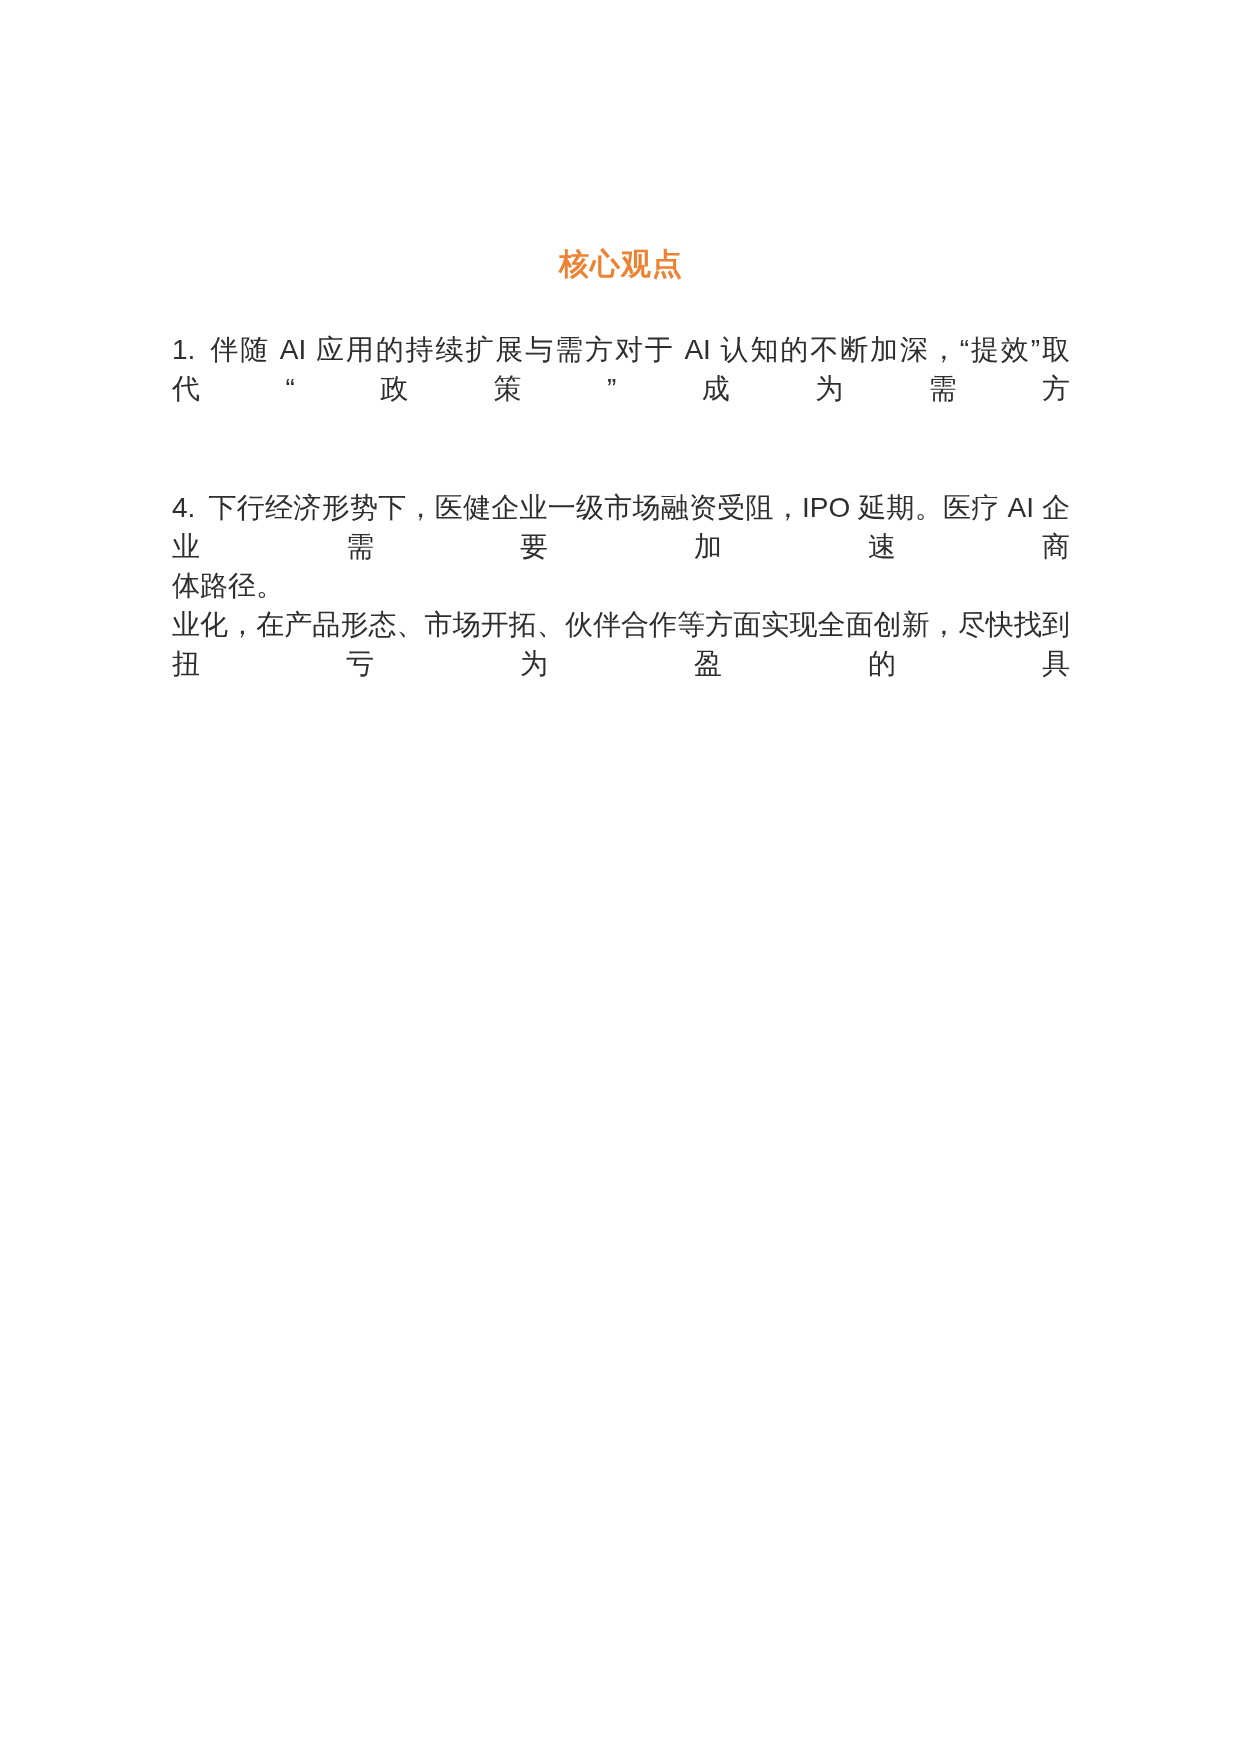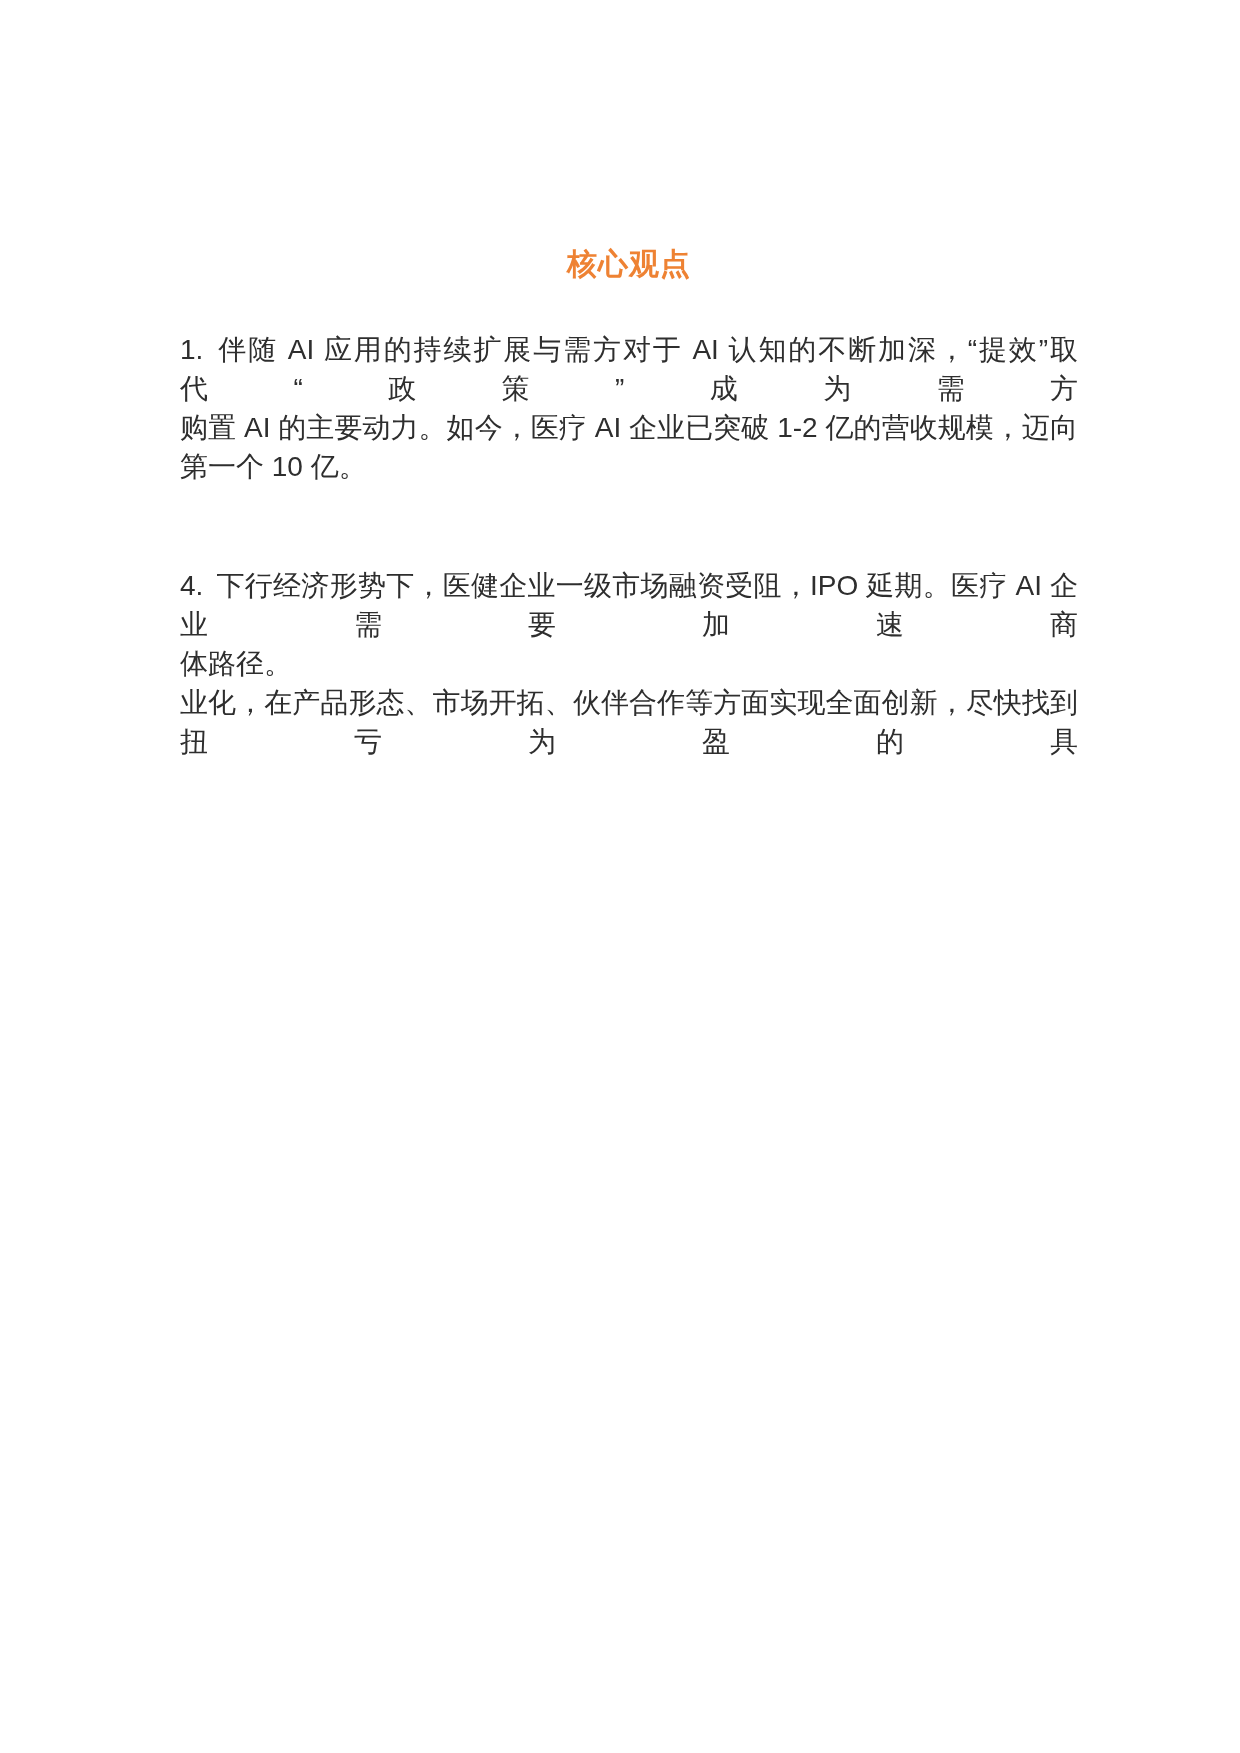--- a/index.html
+++ b/index.html
@@ -9,21 +9,21 @@
   body {
     width: 1240px;
     height: 1753px;
     background: #ffffff;
     font-family: "Liberation Sans", "DejaVu Sans", sans-serif;
     position: relative;
     overflow: hidden;
   }
   .page {
     position: absolute;
-    left: 180px;
+    left: 172px;
     top: 246px;
     width: 898px;
   }
   .title {
     margin: 0 0 48px 0;
     font-size: 30px;
     line-height: 36px;
     font-weight: bold;
     text-align: center;
     letter-spacing: 1px;
@@ -55,21 +55,20 @@
   }
 </style>
 </head>
 <body style="background: rgb(255, 255, 255);">
 
 <main class="page">
   <h1 class="title">核心观点</h1>
   <section class="items">
       <div class="item">
         <div class="line"><span class="num">1.</span>伴随 AI 应用的持续扩展与需方对于 AI 认知的不断加深，“提效”取代“政策”成为需方</div>
-        <div class="line last">购置 AI 的主要动力。如今，医疗 AI 企业已突破 1-2 亿的营收规模，迈向第一个 10 亿。</div>
       </div>
       <div class="item">
       </div>
       <div class="item">
         <div class="line"><span class="num">4.</span>下行经济形势下，医健企业一级市场融资受阻，IPO 延期。医疗 AI 企业需要加速商</div>
         <div class="line last">体路径。</div>
         <div class="line">业化，在产品形态、市场开拓、伙伴合作等方面实现全面创新，尽快找到扭亏为盈的具</div>
       </div>
     </section>
 </main>

